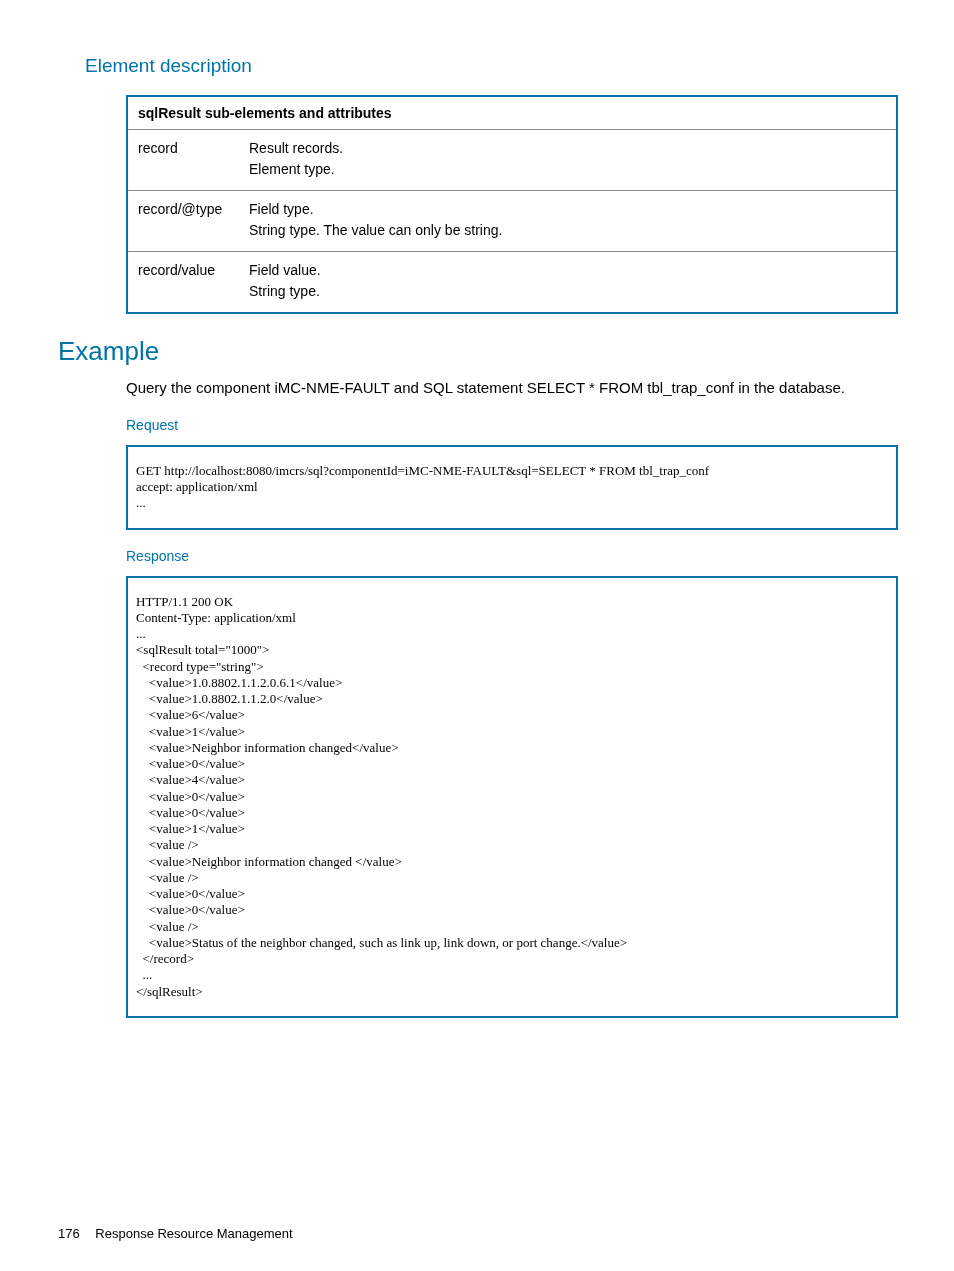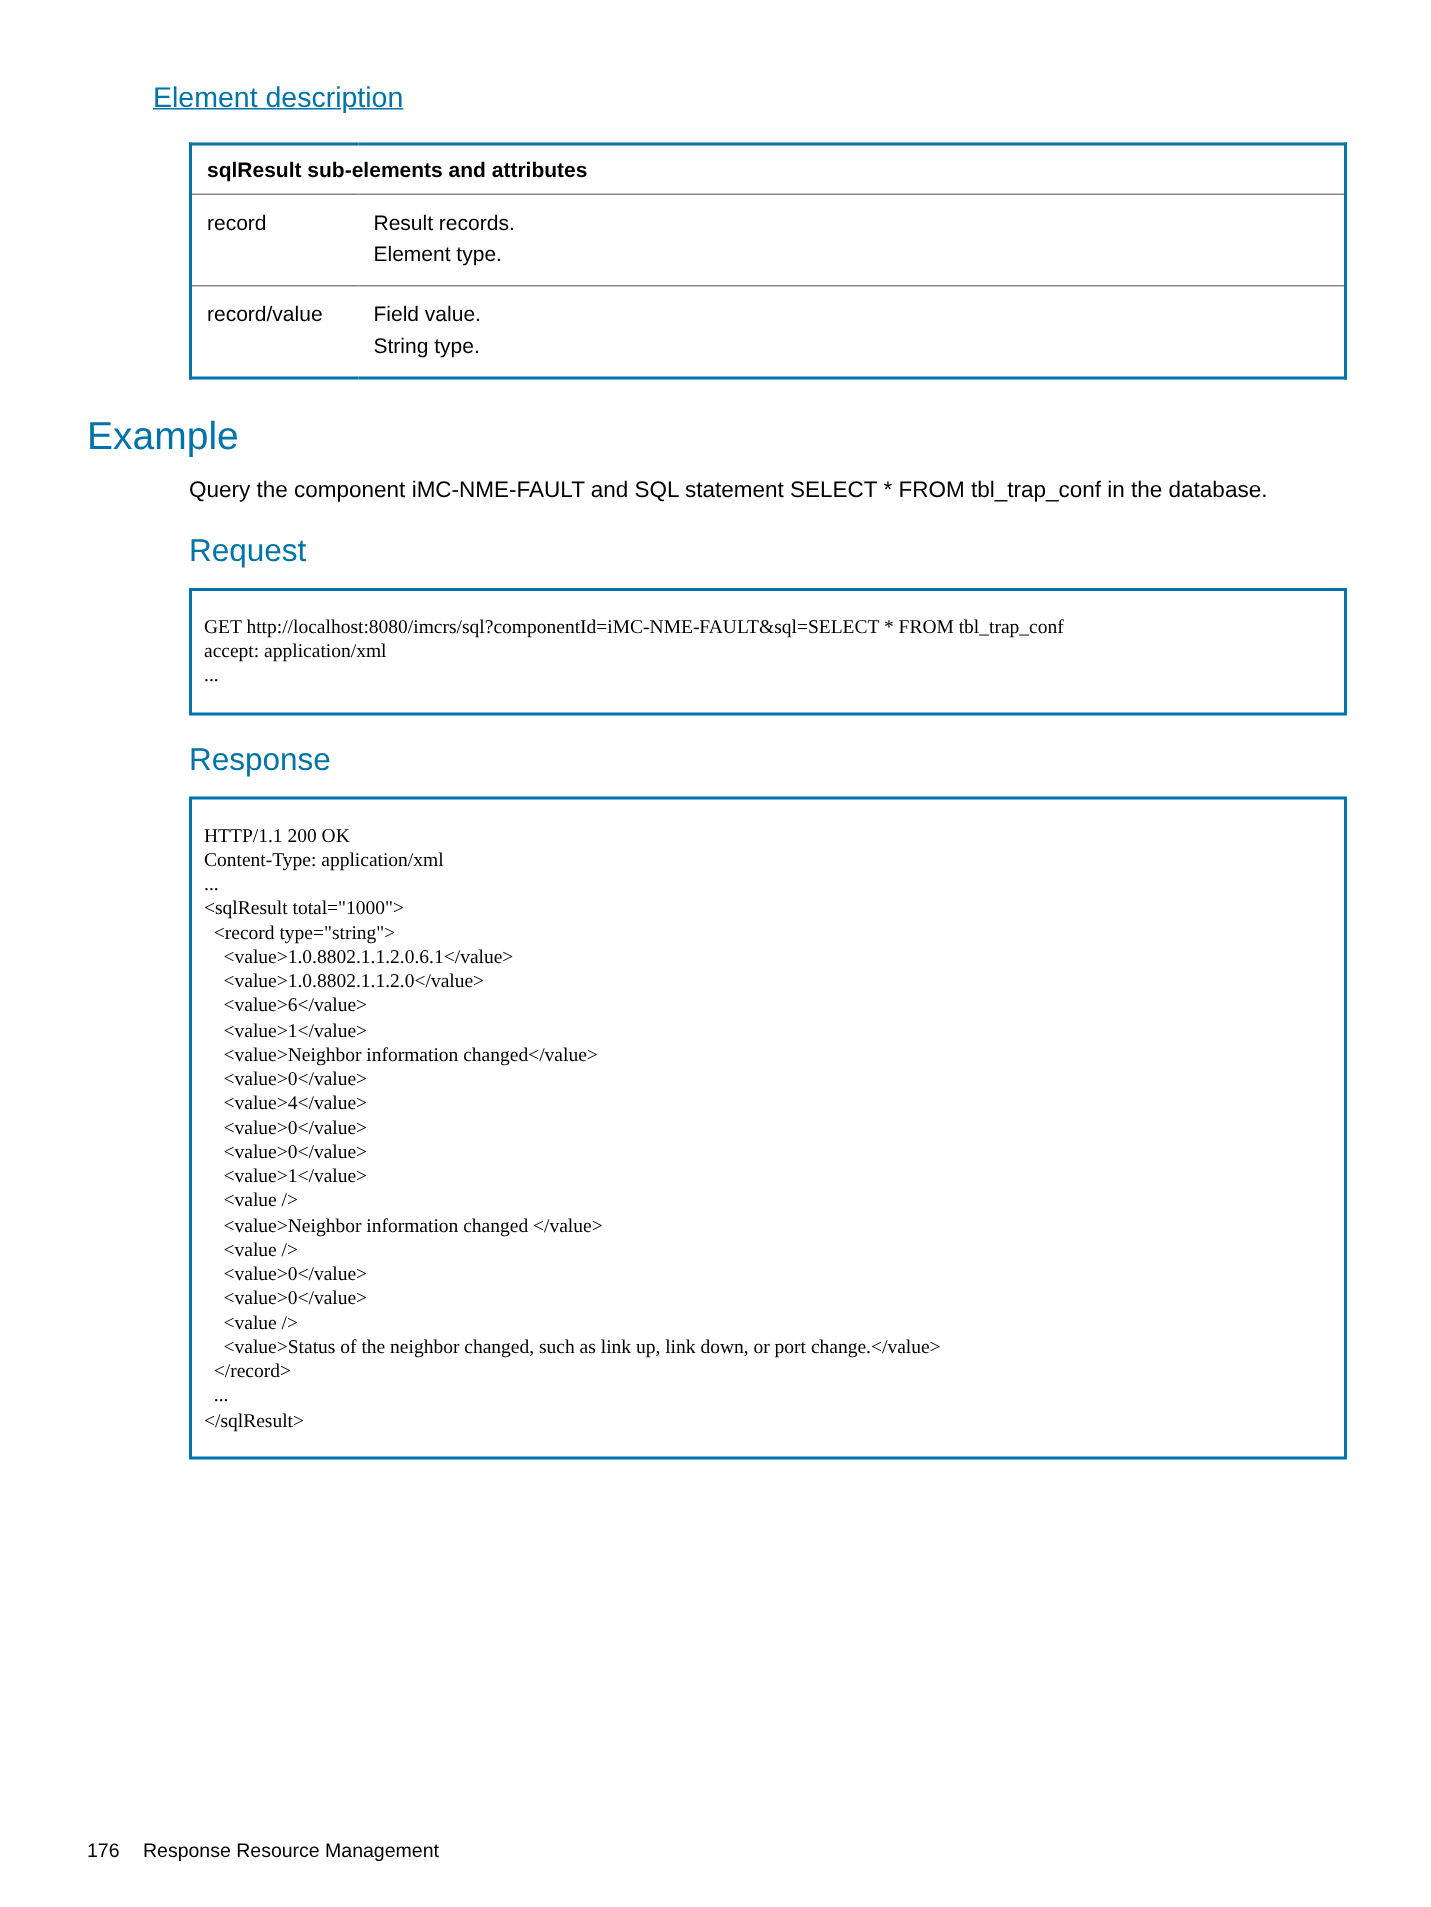--- a/index.html
+++ b/index.html
@@ -10,32 +10,31 @@
     width: 954px;
     height: 1271px;
     position: relative;
     padding: 55px 58px 0 58px;
   }
   .h2 {
     color: #0073a8;
     font-size: 19px;
     font-weight: 400;
     margin-bottom: 18px;
-    margin-left: 44px;
-    text-decoration: underline;
+    margin-left: 27px;
   }
   .h1 {
     color: #0073a8;
     font-size: 26px;
     font-weight: 400;
     margin: 22px 0 10px 0;
   }
   .section-heading {
     color: #0073a8;
-    font-size: 21px;
+    font-size: 14px;
     font-weight: 400;
     margin: 18px 0 12px 68px;
   }
   .body-text {
     font-size: 15px;
     line-height: 1.45;
     margin-left: 68px;
     margin-bottom: 6px;
   }
   table.desc {
@@ -90,20 +89,25 @@
         <th colspan="2">sqlResult sub-elements and attributes</th>
       </tr>
   </thead>
   <tbody>
     <tr>
       <td class="col1" style="white-space: pre-line;">record</td>
       <td style="white-space: pre-line;">Result records.
 Element type.</td>
     </tr>
     <tr>
+      <td class="col1" style="white-space: pre-line;">record/@type</td>
+      <td style="white-space: pre-line;">Field type.
+String type. The value can only be string.</td>
+    </tr>
+    <tr>
       <td class="col1" style="white-space: pre-line;">record/value</td>
       <td style="white-space: pre-line;">Field value.
 String type.</td>
     </tr>
   </tbody>
 </table>
 
 <div class="h1">Example</div>
 
 <p class="body-text">Query the component iMC-NME-FAULT and SQL statement SELECT * FROM tbl_trap_conf in the database.</p>

